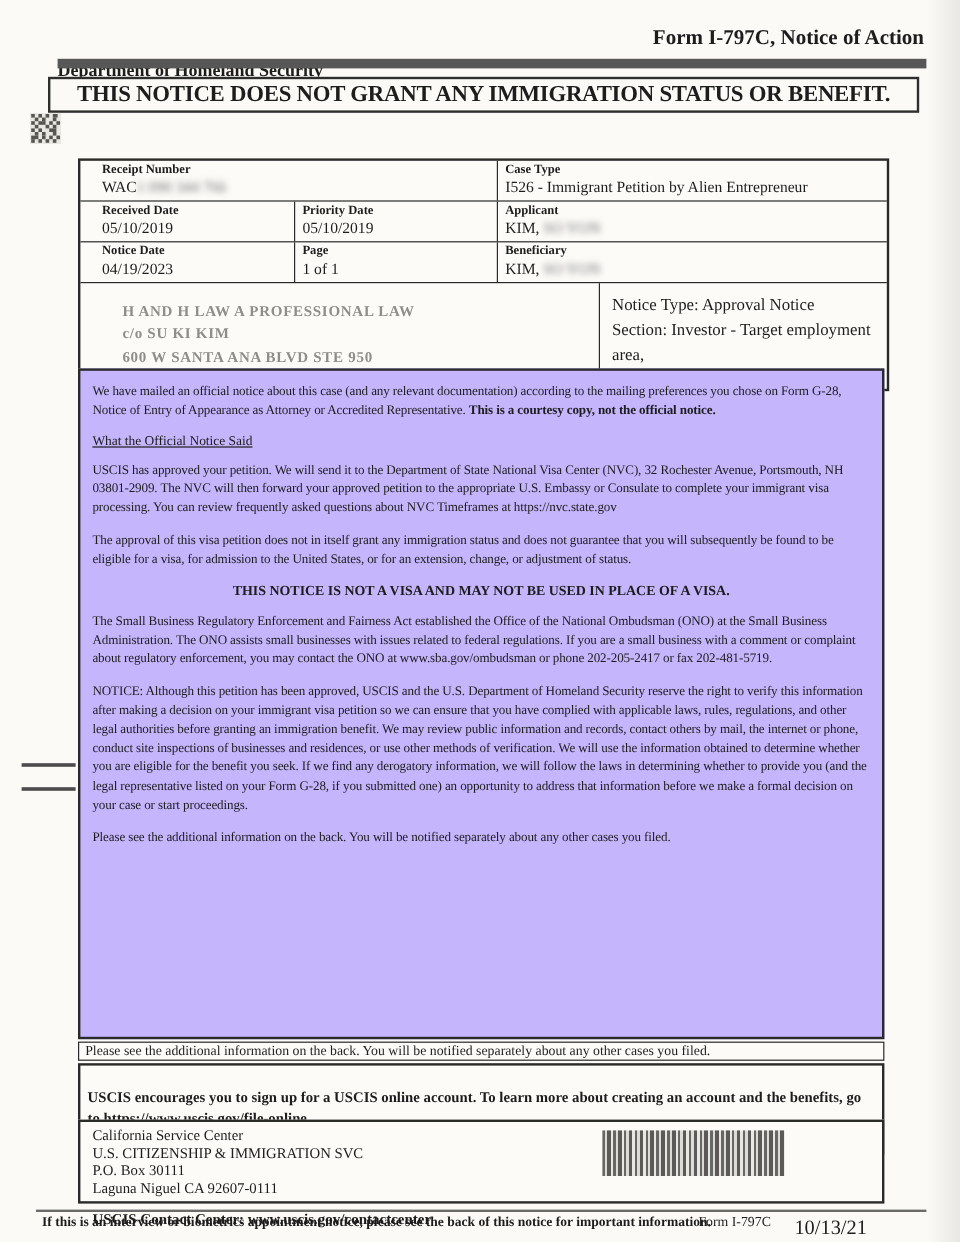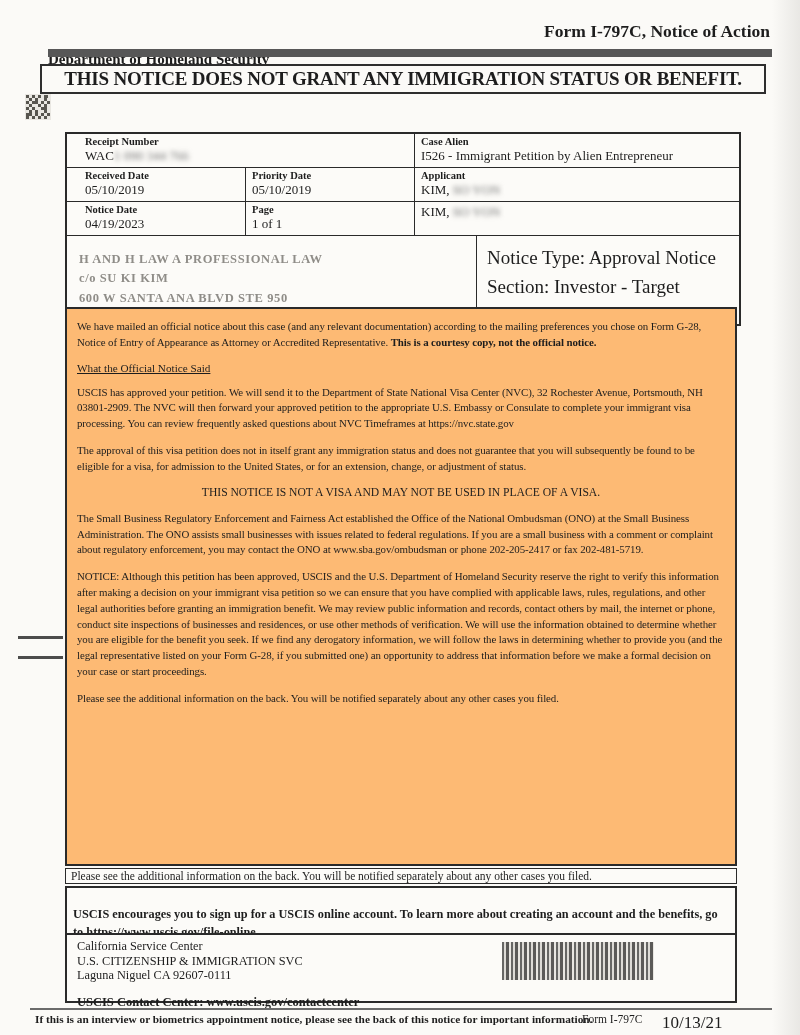--- a/index.html
+++ b/index.html
@@ -27,32 +27,32 @@
   
   .case-table{left:65px;top:132px;width:672px;border:2px solid #2a2a2a;background:#fcfbf8;}
   .trow{display:flex;border-bottom:1.5px solid #2a2a2a;padding-left:12px;}
   .trow:last-child{border-bottom:none;}
   .tcell{border-right:1.5px solid #2a2a2a;padding:2px 6px 3px;box-sizing:border-box;}
   .tcell:last-child{border-right:none;}
   .lbl{font-weight:bold;font-size:10.5px;line-height:1.15;}
   .val{font-size:13px;line-height:1.15;margin-top:1px;white-space:nowrap;}
   .w-rec{width:336px;} .w-rest{flex:1;}
   .w-a{width:167px;} .w-b{width:169px;}
-  .addr-row{display:flex;height:88px;}
+  .addr-row{display:flex;height:88px;margin-left:23px;}
   .addr-cell{width:410px;border-right:1.5px solid #2a2a2a;padding:14px 0 0 12px;box-sizing:border-box;}
-  .notice-cell{flex:1;padding:8px 10px;box-sizing:border-box;font-size:19px;line-height:1.5;}
+  .notice-cell{flex:1;padding:8px 10px;box-sizing:border-box;font-size:14px;line-height:1.5;}
   .addr-line{font-size:12.5px;line-height:1.55;letter-spacing:.6px;color:#8f8d88;
     font-weight:600;filter:blur(.4px);white-space:nowrap;}
   .redacted{filter:blur(2.6px);color:#6f6f6f;}
   
   .body-box{left:65px;top:307px;width:672px;height:559px;border:2px solid #2a2a2a;
-    box-sizing:border-box;padding:10px 10px 0 10px;background:#fdba74;}
+    box-sizing:border-box;padding:10px 10px 0 10px;background:#c4b5fd;}
   .body-box p{margin:0 0 11px 0;font-size:10.9px;line-height:1.45;letter-spacing:-.1px;}
   .ul-head{font-weight:normal;text-decoration:underline;font-size:11.2px;margin:0 0 11px 0;}
-  .center-bold{text-align:center;font-weight:normal;font-size:11.6px;margin:2px 0 12px 0;}
+  .center-bold{text-align:center;font-weight:bold;font-size:11.6px;margin:2px 0 12px 0;}
   
   .back-row{left:65px;top:868px;width:672px;border:1.5px solid #2a2a2a;box-sizing:border-box;
     font-size:11.5px;padding:1px 5px;background:#fcfbf8;}
   .online-row{left:65px;top:886px;width:672px;border:2px solid #2a2a2a;box-sizing:border-box;
     font-weight:bold;font-size:12.3px;line-height:1.45;padding:18px 6px;background:#fcfbf8;}
   .svc-box{left:65px;top:933px;width:672px;height:70px;border:2px solid #2a2a2a;box-sizing:border-box;
     padding:4px 16px 0 10px;background:#fcfbf8;}
   .svc-box .line{font-size:12.3px;line-height:1.18;}
   .svc-contact{font-weight:bold;font-size:12.5px;margin-top:12px;}
   .barcode{position:absolute;left:435px;top:7px;width:152px;height:38px;
@@ -115,21 +115,21 @@
     </g>
   </svg>
 
   <div class="abs case-table">
     <div class="trow">
       <div class="tcell w-rec">
         <div class="lbl">Receipt Number</div>
         <div class="val"><span>WAC</span><span class="redacted">1 090 344 766</span></div>
       </div>
       <div class="tcell w-rest">
-        <div class="lbl">Case Alien</div>
+        <div class="lbl">Case Type</div>
         <div class="val">I526 - Immigrant Petition by Alien Entrepreneur</div>
       </div>
     </div>
     <div class="trow">
       <div class="tcell w-a">
         <div class="lbl">Received Date</div>
         <div class="val">05/10/2019</div>
       </div>
       <div class="tcell w-b">
         <div class="lbl">Priority Date</div>
@@ -143,20 +143,21 @@
     <div class="trow">
       <div class="tcell w-a">
         <div class="lbl">Notice Date</div>
         <div class="val">04/19/2023</div>
       </div>
       <div class="tcell w-b">
         <div class="lbl">Page</div>
         <div class="val">1 of 1</div>
       </div>
       <div class="tcell w-rest">
+        <div class="lbl">Beneficiary</div>
         <div class="val"><span>KIM,</span> <span class="redacted">SO YON</span></div>
       </div>
     </div>
     <div class="addr-row">
       <div class="addr-cell">
         <div class="addr-line">H AND H LAW A PROFESSIONAL LAW</div>
         <div class="addr-line">c/o SU KI KIM</div>
         <div class="addr-line">600 W SANTA ANA BLVD STE 950</div>
         <div class="addr-line">SANTA ANA  CA  92701</div>
       </div>
@@ -181,20 +182,21 @@
 
   <div class="abs punch-mark" style="top:636px;"></div>
   <div class="abs punch-mark" style="top:656px;"></div>
 
   <div class="abs back-row">Please see the additional information on the back. You will be notified separately about any other cases you filed.</div>
   <div class="abs online-row">USCIS encourages you to sign up for a USCIS online account. To learn more about creating an account and the benefits, go to https://www.uscis.gov/file-online.</div>
 
   <div class="abs svc-box">
     <div class="line">California Service Center</div>
     <div class="line">U.S. CITIZENSHIP &amp; IMMIGRATION SVC</div>
+    <div class="line">P.O. Box 30111</div>
     <div class="line">Laguna Niguel CA 92607-0111</div>
     <div class="svc-contact nowrap">USCIS Contact Center: www.uscis.gov/contactcenter</div>
     <div class="barcode"></div>
   </div>
 
   <div class="abs foot-rule"></div>
   <div class="abs foot-note nowrap">If this is an interview or biometrics appointment notice, please see the back of this notice for important information.</div>
   <div class="abs foot-form">Form I-797C</div>
   <div class="abs foot-rev">10/13/21</div>
 

